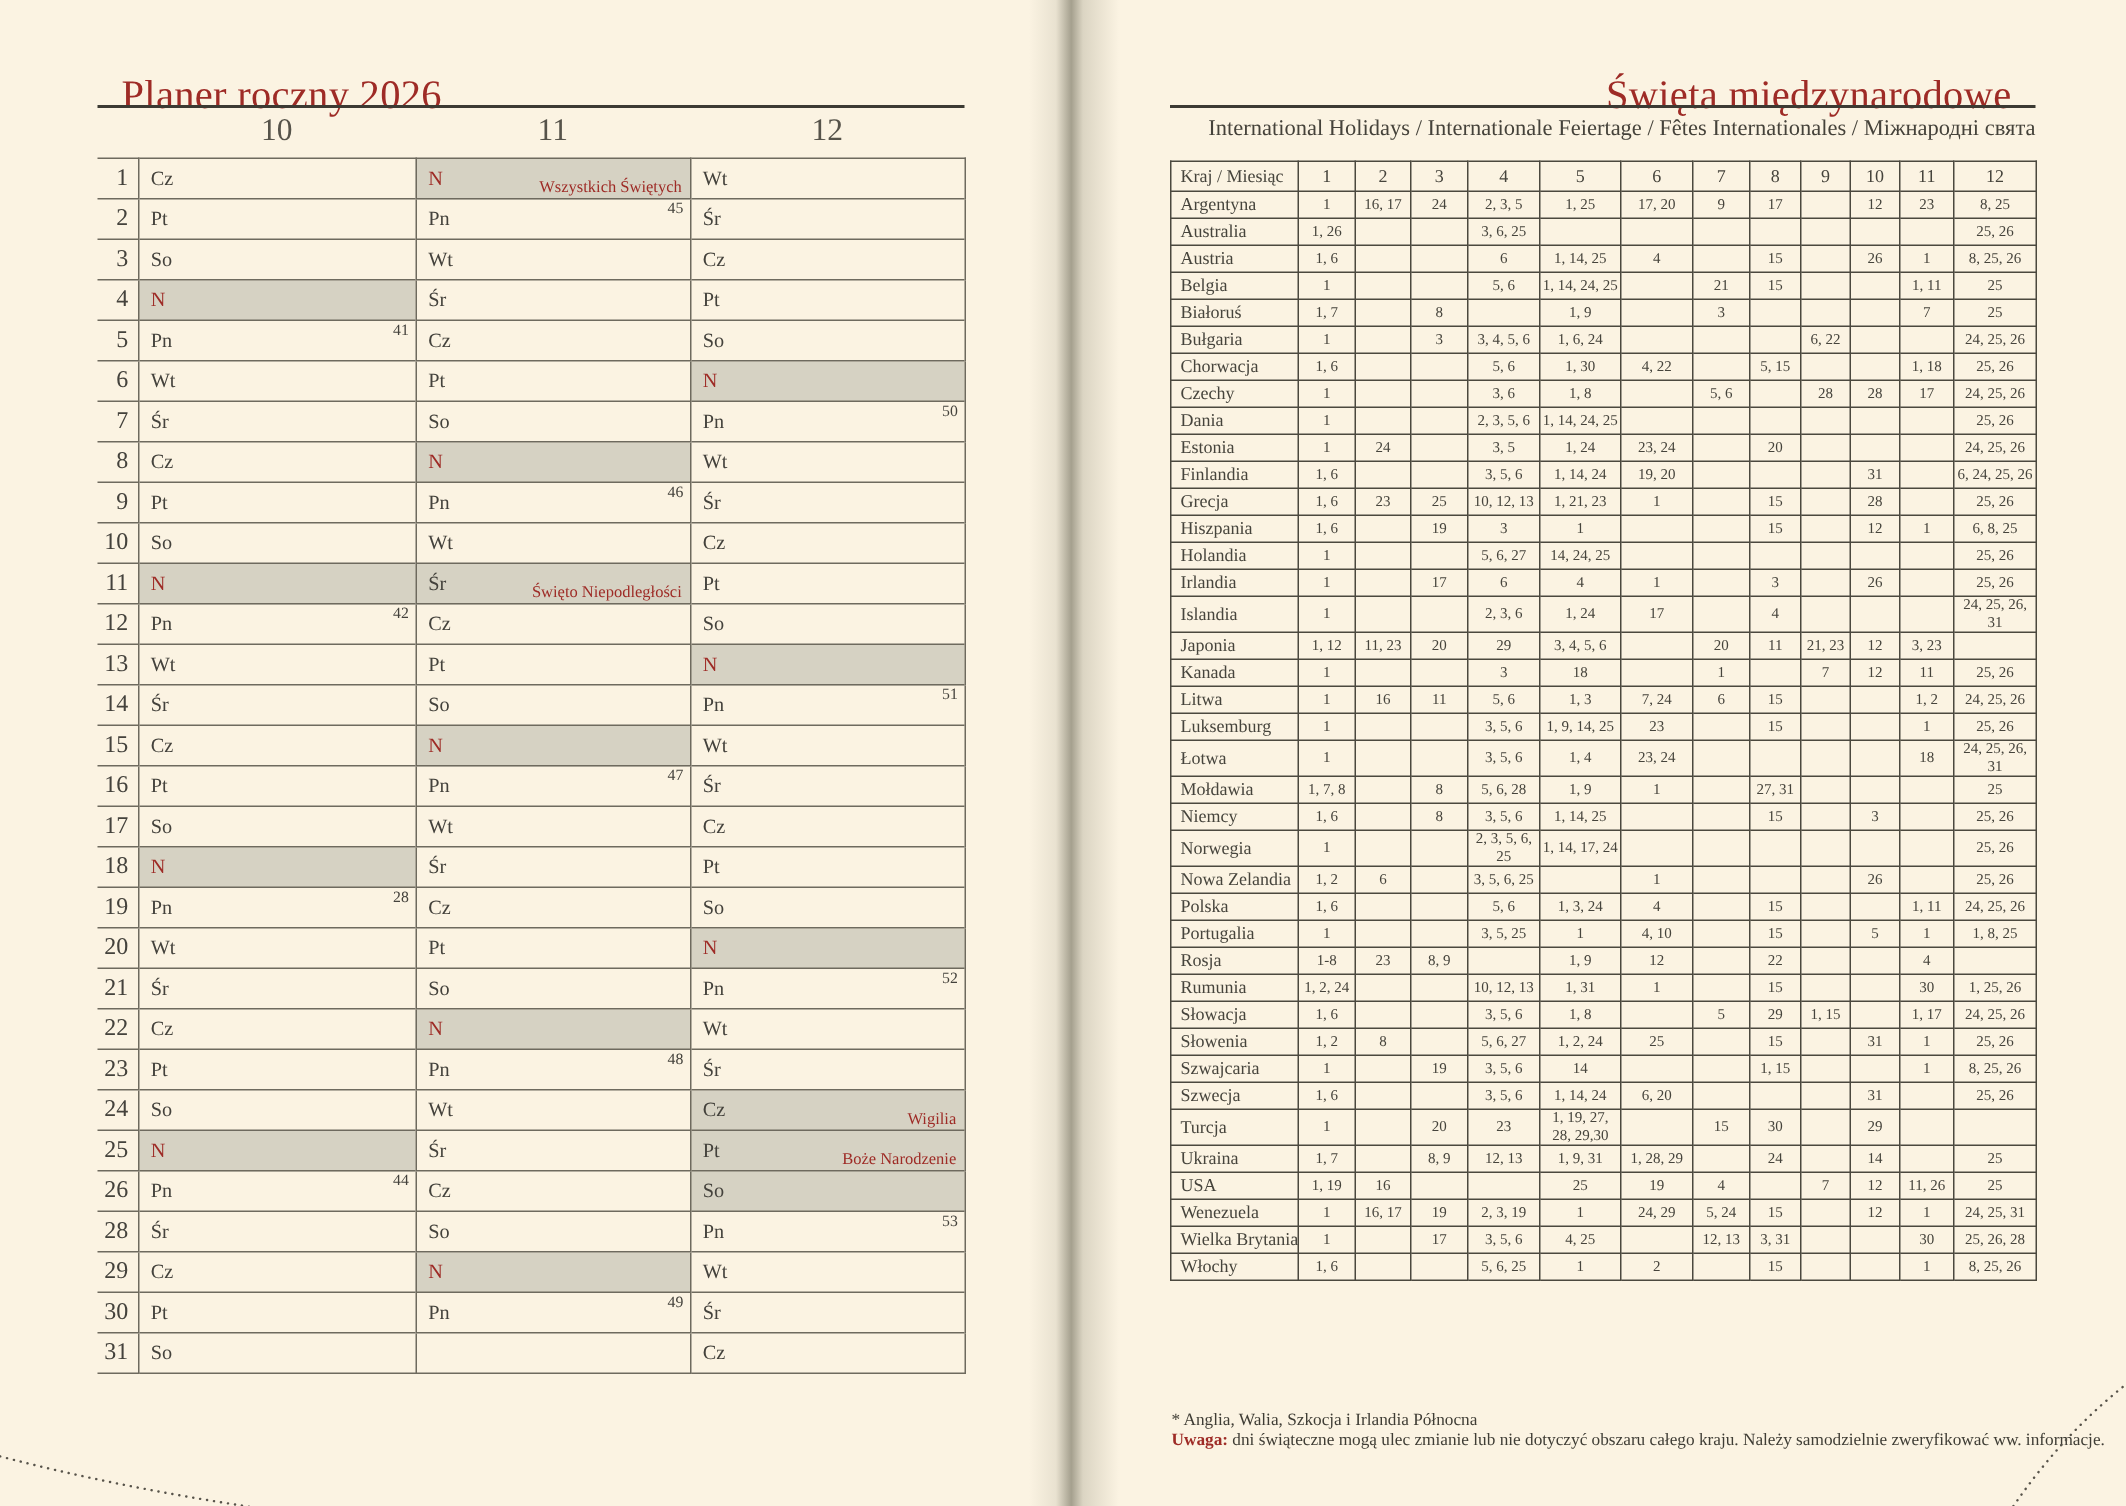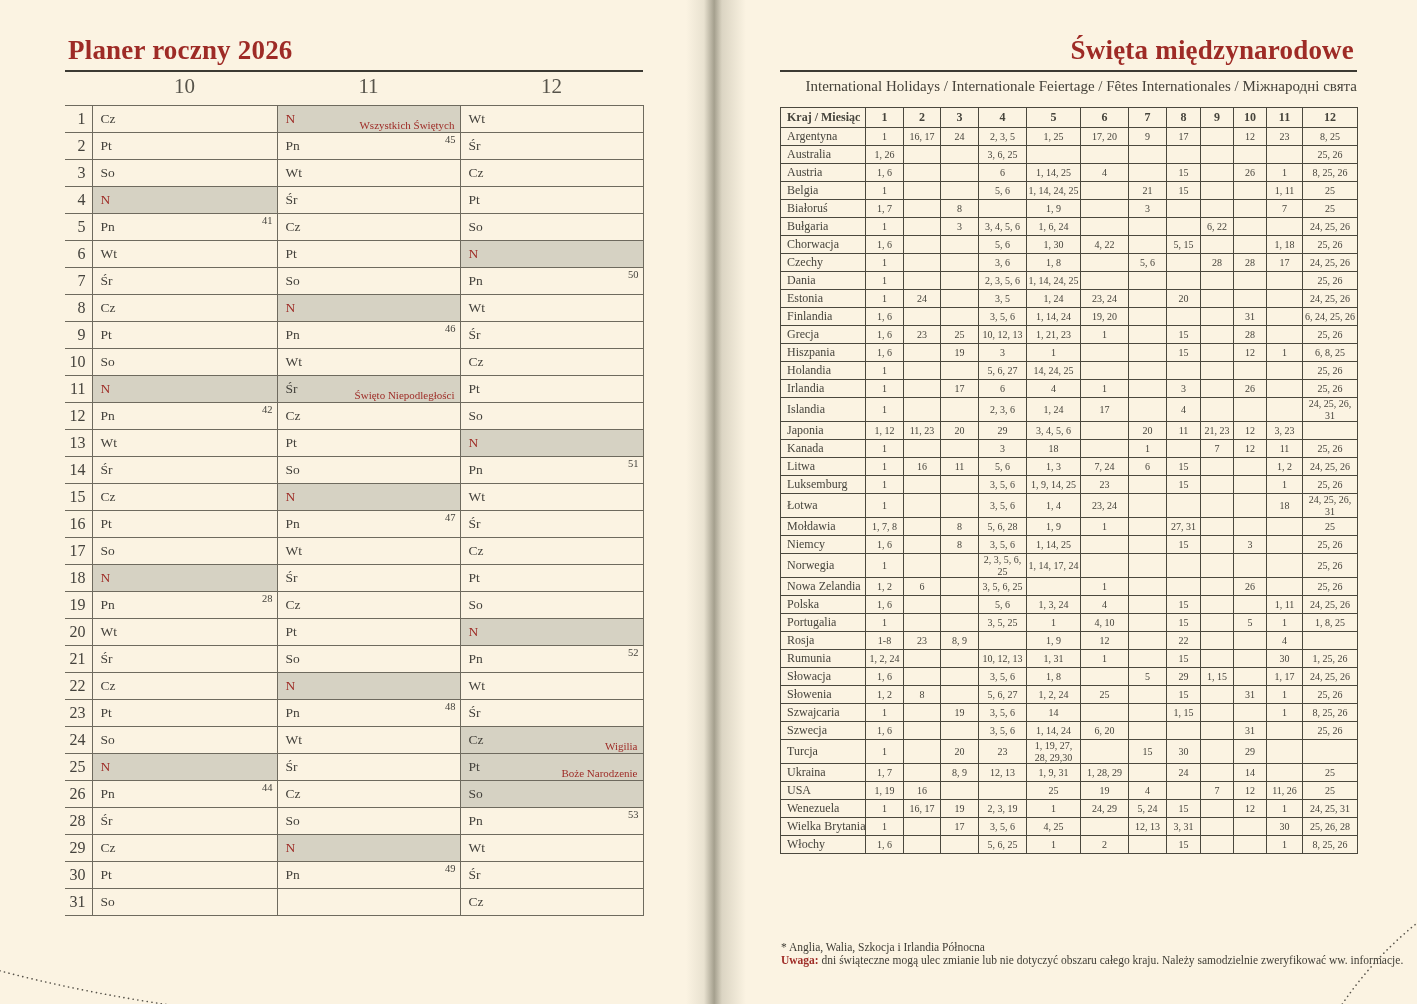--- a/index.html
+++ b/index.html
@@ -10,21 +10,21 @@
     --text-dark:#45423a;
     --cal-line:#6e6a5e;
   }
   html,body{margin:0;padding:0}
   body{
     width:1417px;height:1004px;position:relative;overflow:hidden;
     background:var(--page-background);
     color:var(--text-dark);
     font-family:"Liberation Serif","DejaVu Serif",serif;
   }
-  .page-title{position:absolute;top:32px;margin:3px;font-size:27px;font-weight:bold;color:var(--accent-red);letter-spacing:.2px;white-space:nowrap}
+  .page-title{position:absolute;top:32px;margin:16px;font-size:27px;font-weight:normal;color:var(--accent-red);letter-spacing:.2px;white-space:nowrap}
   #lp-title{left:65px}
   #rp-title{right:60px}
   .rule{position:absolute;top:70px;height:1.5px;background:#3c3a33}
   #lp-rule{left:65px;width:578px}
   #rp-rule{left:780px;width:577px}
 
   
   #month-headers{position:absolute;left:65px;top:74px;width:578px;display:flex}
   #month-headers span{display:block;text-align:center;font-size:21px;color:#56534a}
   #month-headers span:nth-child(1){width:27px}
@@ -41,21 +41,21 @@
   .cellin{position:relative;height:26px}
   .wd{position:absolute;left:8px;top:50%;transform:translateY(-50%);font-size:13.5px;color:#44423c}
   .wd.red{color:var(--accent-red)}
   .wk{position:absolute;right:4px;top:0.5px;font-size:10.5px;color:#44423c}
   .hol{position:absolute;right:5px;bottom:1.5px;font-size:11px;color:var(--accent-red);white-space:nowrap}
 
   
   #subtitle{position:absolute;top:78px;right:60px;font-size:15px;color:var(--text-dark);white-space:nowrap}
   #holidays{position:absolute;left:780px;top:107px;width:577px;border-collapse:collapse;table-layout:fixed;font-size:10px;color:#46443c}
   #holidays th,#holidays td{border:1px solid var(--table-line);text-align:center;padding:0 1px;line-height:1.15}
-  #holidays th{font-size:12px;height:19px;font-weight:bold}
+  #holidays th{font-size:12px;height:19px;font-weight:normal}
   #holidays td{height:17px}
   #holidays .country-h,#holidays .country{text-align:left;padding-left:6px}
   #holidays td.country{font-size:12px;white-space:nowrap}
   #footnote{position:absolute;left:781px;top:941px;font-size:11.5px;color:#3f3d35}
   #note{position:absolute;left:781px;top:954px;font-size:11.5px;color:#3f3d35;white-space:nowrap}
   .note-label{color:var(--accent-red);font-weight:bold}
 
   
   #gutter{position:absolute;left:686px;top:0;width:60px;height:100%;
     background:linear-gradient(90deg,

